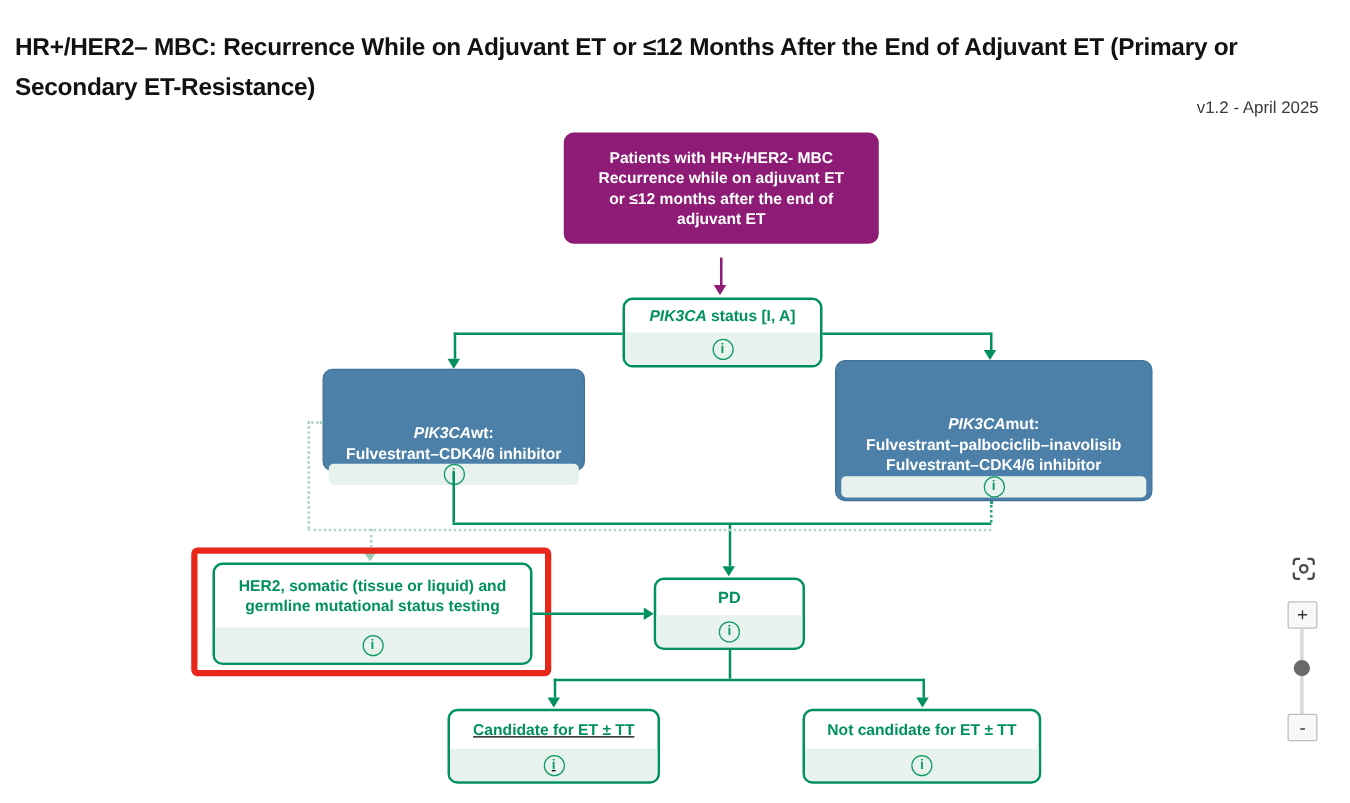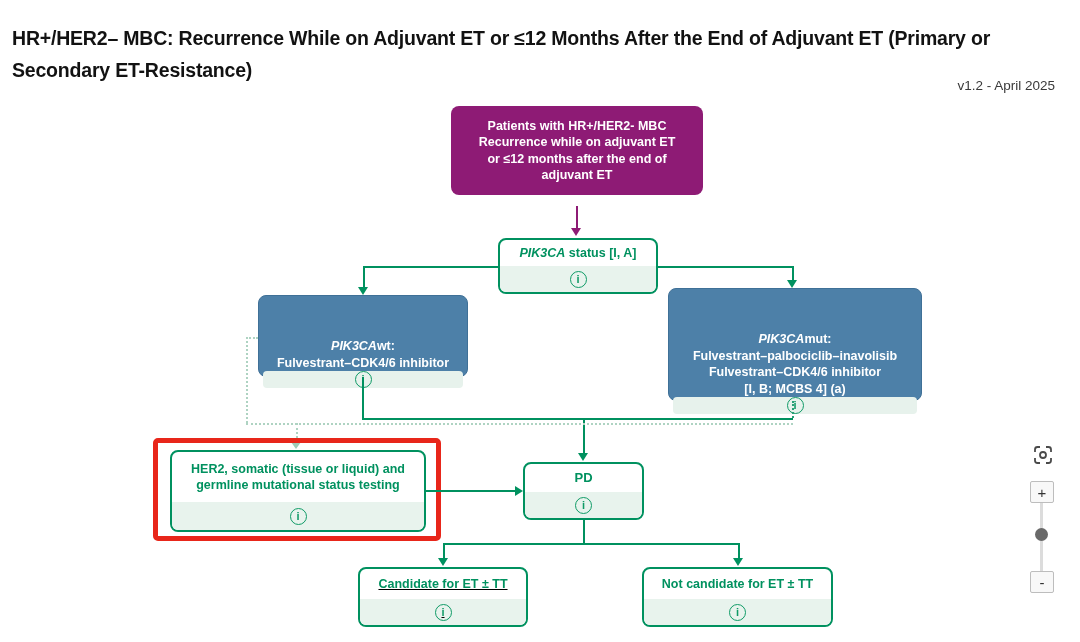--- a/index.html
+++ b/index.html
@@ -103,21 +103,20 @@
     <div class="strip">
       <span class="info">i</span>
     </div>
   </div>
 
   <div class="bnode" style="left:668px; top:288px; width:254px; height:113px;">
     <div class="btxt">
       <div><span class="it">PIK3CA</span><span>mut:</span></div>
       <div>Fulvestrant–palbociclib–inavolisib</div>
       <div>Fulvestrant–CDK4/6 inhibitor</div>
-      <div>[I, B; MCBS 4] (a)</div>
     </div>
     <div class="strip">
       <span class="info">i</span>
     </div>
   </div>
 
   <div class="lv" style="left:362px; top:377px; height:41px;"></div>
   <div class="lh" style="left:362px; top:418px; width:431px;"></div>
   <div class="dot-vg" style="left:792px; top:401px; height:17px;"></div>
   <div class="lv" style="left:583px; top:420px; height:33px;"></div>

